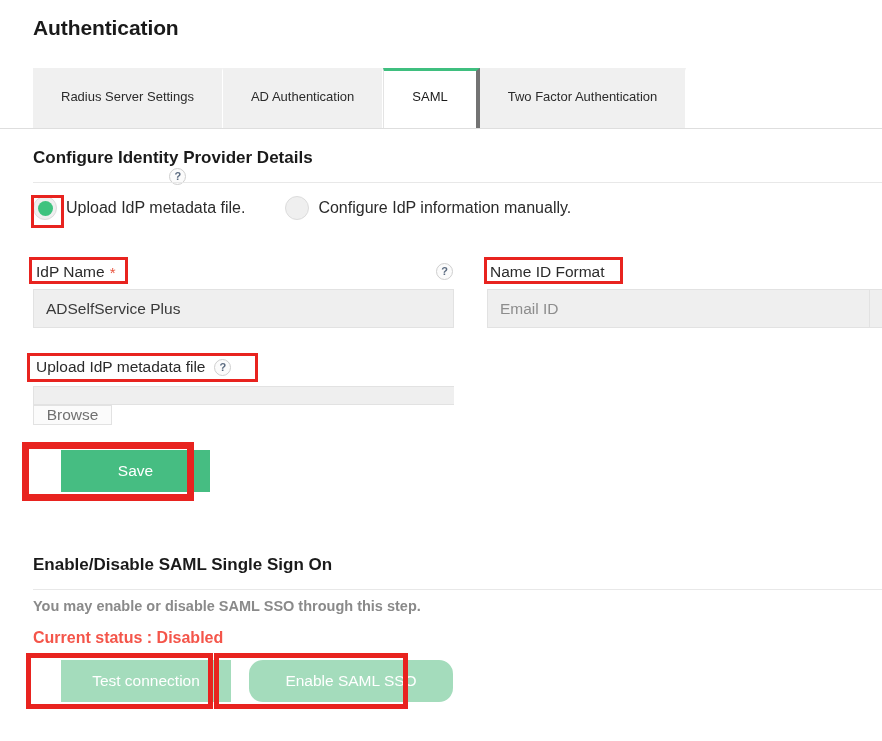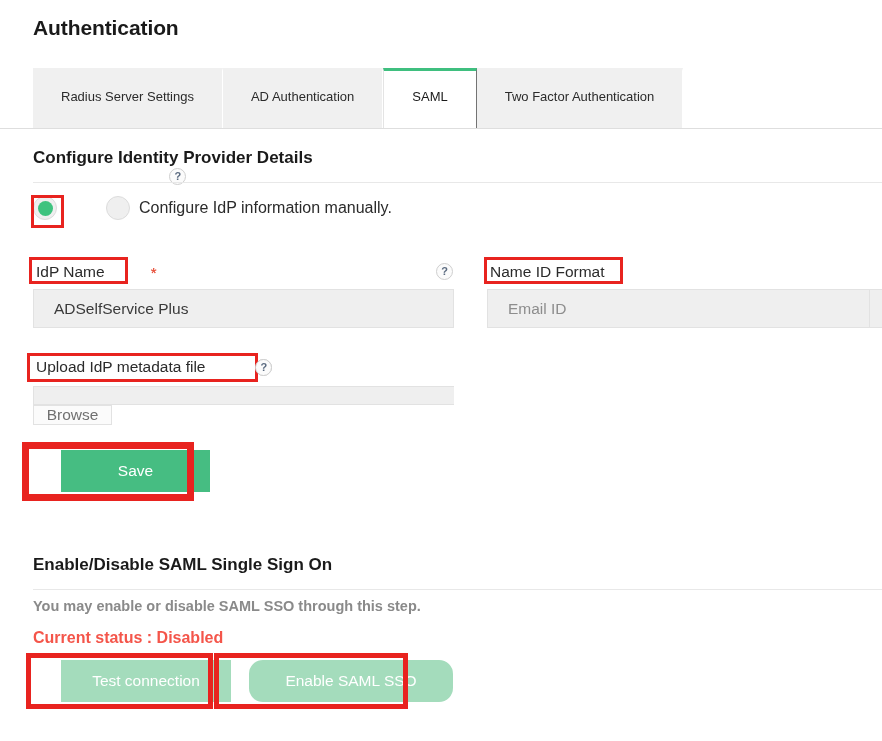--- a/index.html
+++ b/index.html
@@ -57,21 +57,21 @@
     color: #2b2b2b;
     box-sizing: border-box;
     cursor: pointer;
     border-top: 3px solid #f0f0f0;
     white-space: nowrap;
   }
   .tab.active {
     background: #ffffff;
     border-top: 3px solid #3fbf7f;
     border-left: 1px solid #e4e4e4;
-    border-right: 1px solid #737373;
+    border-right: 4px solid #737373;
     color: #1a1a1a;
   }
 
   
   .section-head {
     position: absolute;
     left: 33px;
     display: flex;
     align-items: center;
     font-size: 17px;
@@ -146,36 +146,35 @@
   }
 
   
   .field-label {
     position: absolute;
     font-size: 15.5px;
     color: #2b2b2b;
     white-space: nowrap;
     display: flex;
     align-items: center;
-    gap: 41px;
   }
   .req-star {
     color: #e8543f;
     margin-left: 5px;
     font-size: 15px;
     line-height: 1;
   }
   .txt-input {
     position: absolute;
     background: #efefef;
     border: 1px solid #e2e2e2;
     box-sizing: border-box;
     display: flex;
     align-items: center;
-    padding: 0 20px;
+    padding: 0 12px;
     font-size: 15.5px;
     color: #3a3a3a;
     height: 39px;
   }
   .txt-input.muted {
     color: #8d8d8d;
   }
 
   
   .file-row {
@@ -275,20 +274,21 @@
 
 <div class="section-head" style="top:148px;">
   <span>Configure Identity Provider Details</span>
   <span class="help-icon" style="margin-left:10px;">?</span>
 </div>
 <div class="section-rule" style="top:182px;"></div>
 
 <div class="radio-row">
   <div class="radio-opt">
     <span class="radio-dot checked"></span>
+    <span>Upload IdP metadata file.</span>
   </div>
   <div class="radio-opt" style="margin-left:40px;justify-content:space-between;">
     <span class="radio-dot"></span>
     <span>Configure IdP information manually.</span>
   </div>
 </div>
 
 <div class="field-label" style="left:36px; top:263px;">
   <span>IdP Name</span>
   <span class="req-star">*</span>

